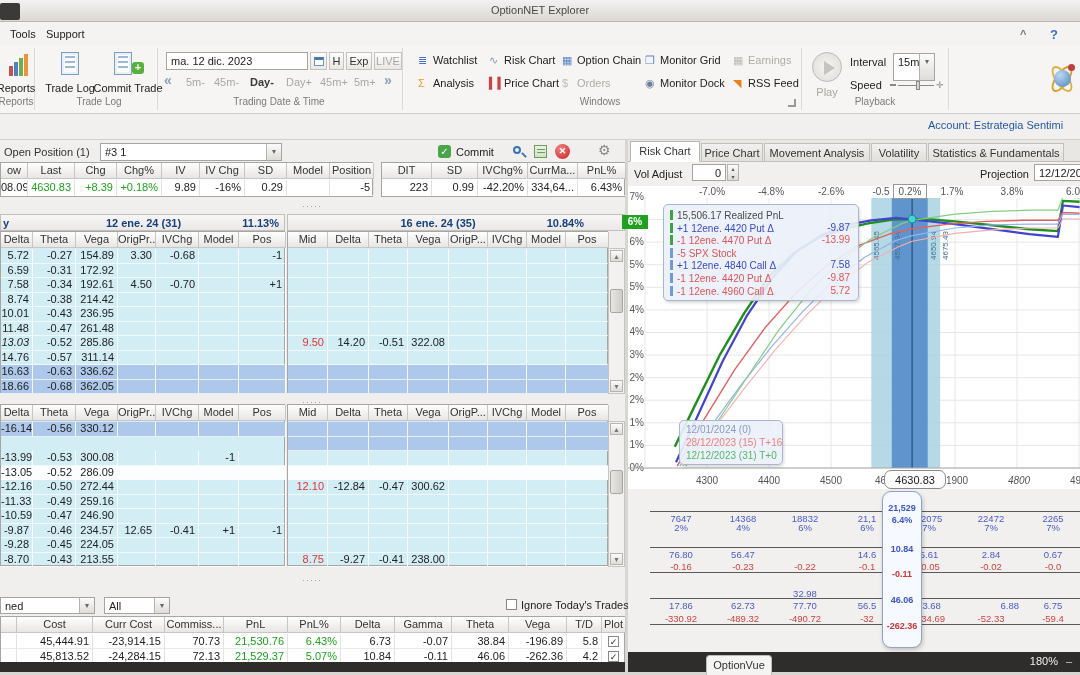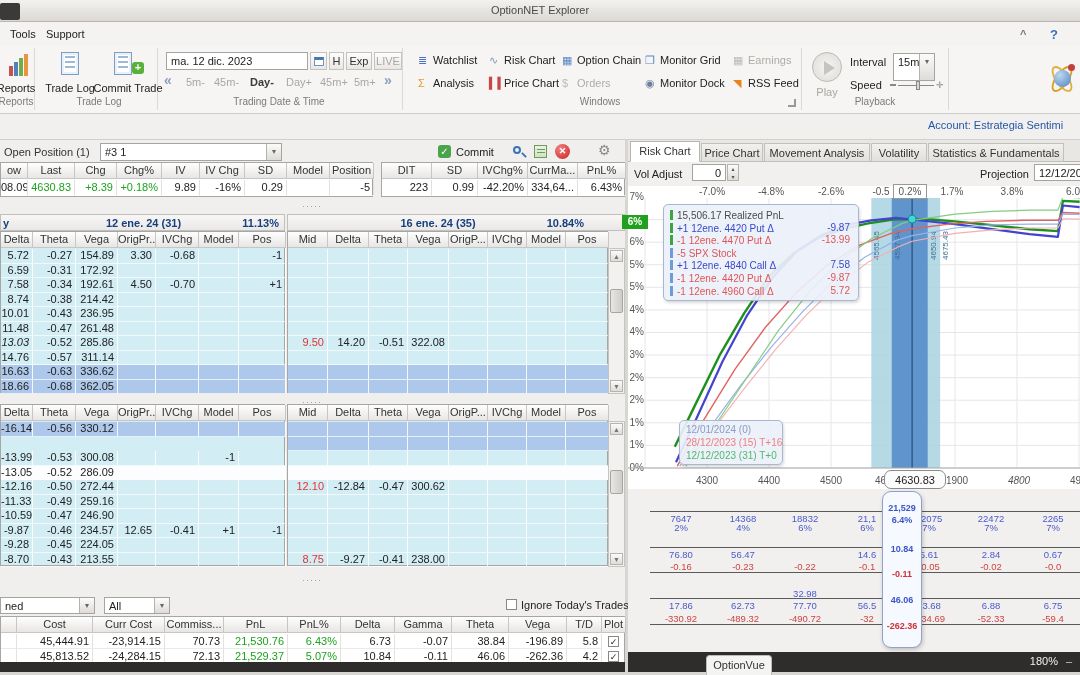--- a/index.html
+++ b/index.html
@@ -745,21 +745,21 @@
       <div class="ab" style="left: 653px; top: 600px; width: 56px; text-align: center; font-size: 9.5px; color: rgb(74, 90, 204); z-index: 2;">17.86</div>
       <div class="ab" style="left: 712px; top: 588.312px; width: 62px; height: 9.68803px; background: rgb(91, 121, 216); border: 1px solid rgb(58, 86, 176); opacity: 0.92;"></div>
       <div class="ab" style="left: 715px; top: 600px; width: 56px; text-align: center; font-size: 9.5px; color: rgb(74, 90, 204); z-index: 2;">62.73</div>
       <div class="ab" style="left: 774px; top: 586px; width: 62px; height: 12px; background: rgb(91, 121, 216); border: 1px solid rgb(58, 86, 176); opacity: 0.92;"></div>
       <div class="ab" style="left: 777px; top: 600px; width: 56px; text-align: center; font-size: 9.5px; color: rgb(74, 90, 204); z-index: 2;">77.70</div>
       <div class="ab" style="left: 836px; top: 589.274px; width: 62px; height: 8.72587px; background: rgb(91, 121, 216); border: 1px solid rgb(58, 86, 176); opacity: 0.92;"></div>
       <div class="ab" style="left: 839px; top: 600px; width: 56px; text-align: center; font-size: 9.5px; color: rgb(74, 90, 204); z-index: 2;">56.5</div>
       <div class="ab" style="left: 898px; top: 594.343px; width: 62px; height: 3.65714px; background: rgb(91, 121, 216); border: 1px solid rgb(58, 86, 176); opacity: 0.92;"></div>
       <div class="ab" style="left: 901px; top: 600px; width: 56px; text-align: center; font-size: 9.5px; color: rgb(74, 90, 204); z-index: 2;">23.68</div>
       <div class="ab" style="left: 960px; top: 596.937px; width: 62px; height: 1.06255px; background: rgb(91, 121, 216); border: 1px solid rgb(58, 86, 176); opacity: 0.92;"></div>
-      <div class="ab" style="left: 963px; top: 600px; width: 56px; text-align: center; font-size: 9.5px; color: rgb(74, 90, 204); z-index: 2;">6.88</div>
+      <div class="ab" style="left: 963px; top: 600px; width: 56px; text-align: right; font-size: 9.5px; color: rgb(74, 90, 204); z-index: 2;">6.88</div>
       <div class="ab" style="left: 1022px; top: 596.958px; width: 62px; height: 1.04247px; background: rgb(91, 121, 216); border: 1px solid rgb(58, 86, 176); opacity: 0.92;"></div>
       <div class="ab" style="left: 1025px; top: 600px; width: 56px; text-align: center; font-size: 9.5px; color: rgb(74, 90, 204); z-index: 2;">6.75</div>
       <div class="ab" style="left: 636px; top: 618px; width: 34px; text-align: right; color: rgb(112, 112, 112); font-size: 10px;">Vega</div>
       <div class="ab" style="left: 650px; top: 624px; width: 430px; height: 1px; background: rgb(90, 90, 90); z-index: 1;"></div>
       <div class="ab" style="left: 650px; top: 625px; width: 62px; height: 8.09227px; background: rgb(236, 128, 128); border: 1px solid rgb(192, 80, 80); opacity: 0.92;"></div>
       <div class="ab" style="left: 653px; top: 613px; width: 56px; text-align: center; font-size: 9.5px; color: rgb(204, 68, 68); z-index: 2;">-330.92</div>
       <div class="ab" style="left: 712px; top: 625px; width: 62px; height: 11.9658px; background: rgb(236, 128, 128); border: 1px solid rgb(192, 80, 80); opacity: 0.92;"></div>
       <div class="ab" style="left: 715px; top: 613px; width: 56px; text-align: center; font-size: 9.5px; color: rgb(204, 68, 68); z-index: 2;">-489.32</div>
       <div class="ab" style="left: 774px; top: 625px; width: 62px; height: 12px; background: rgb(236, 128, 128); border: 1px solid rgb(192, 80, 80); opacity: 0.92;"></div>
       <div class="ab" style="left: 777px; top: 613px; width: 56px; text-align: center; font-size: 9.5px; color: rgb(204, 68, 68); z-index: 2;">-490.72</div>

